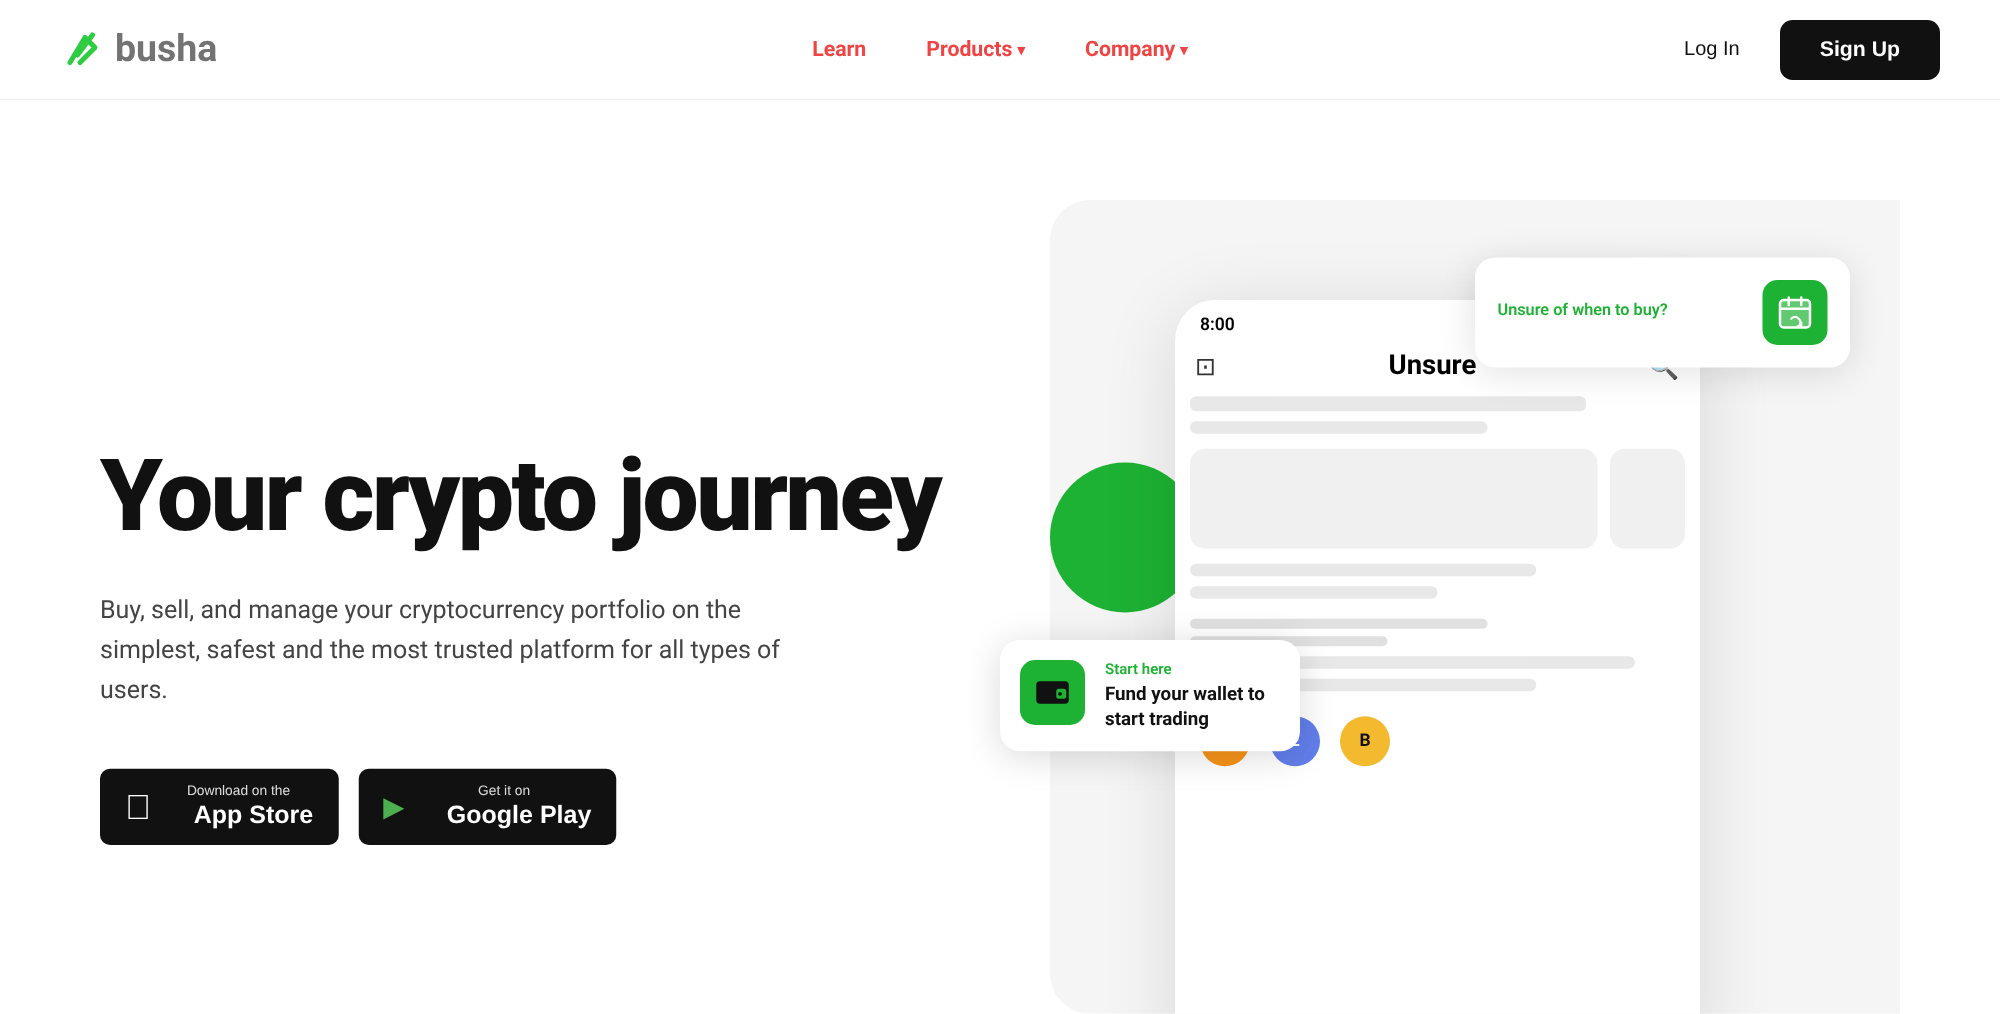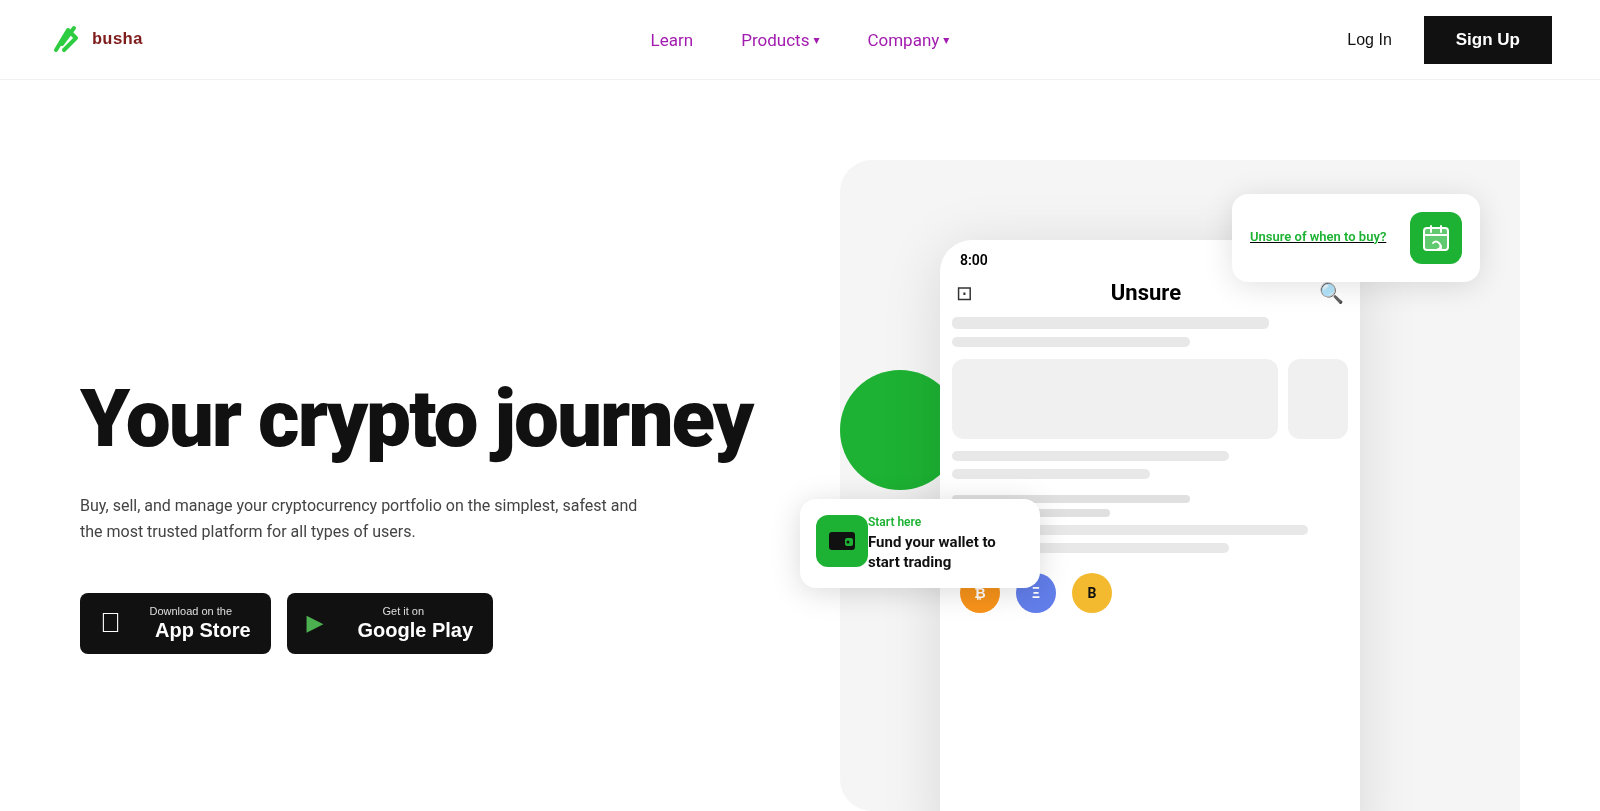--- a/index.html
+++ b/index.html
@@ -19,41 +19,40 @@
     .logo-area {
       display: flex;
       align-items: center;
       gap: 8px;
     }
     .logo-icon {
       width: 36px;
       height: 36px;
     }
     .logo-text {
-      font-size: 17px;
-      font-weight: 700;
-      color: #7f1d1d;
-      font-family: Liberation Mono, monospace;
+      font-size: 30px;
+      font-weight: 700;
+      color: #737373;
     }
     .nav-links {
       display: flex;
       align-items: center;
       gap: 48px;
       position: absolute;
       left: 50%;
       transform: translateX(-50%);
     }
     .nav-link {
       font-size: 17px;
-      color: #a21caf;
+      color: #ef4444;
       cursor: pointer;
       display: flex;
       align-items: center;
       gap: 4px;
-      font-weight: 400;
+      font-weight: 700;
     }
     .nav-link .chevron {
       font-size: 12px;
     }
     .nav-actions {
       display: flex;
       align-items: center;
       gap: 32px;
     }
     .login-btn {
@@ -65,21 +64,21 @@
       font-weight: 400;
     }
     .signup-btn {
       background: #111;
       color: #fff;
       border: none;
       padding: 14px 32px;
       font-size: 17px;
       font-weight: 600;
       cursor: pointer;
-      border-radius: 0;
+      border-radius: 10px;
     }
 
     
     .hero {
       display: flex;
       align-items: center;
       padding: 80px 80px 0 80px;
       position: relative;
       height: 731px;
       overflow: hidden;
@@ -90,21 +89,21 @@
     }
     .hero-title {
       font-size: 80px;
       font-weight: 900;
       line-height: 1.05;
       color: #111;
       margin-bottom: 32px;
       letter-spacing: -2px;
     }
     .hero-subtitle {
-      font-size: 16px;
+      font-size: 20px;
       color: #444;
       line-height: 1.6;
       max-width: 560px;
       margin-bottom: 48px;
     }
     .app-buttons {
       display: flex;
       gap: 16px;
     }
     .app-btn {
@@ -251,30 +250,30 @@
       font-size: 14px;
       color: #fff;
     }
     .coin-btc { background: #F7931A; }
     .coin-eth { background: #627EEA; }
     .coin-bnb { background: #F3BA2F; }
 
     
     .float-card-start {
       position: absolute;
-      top: 339px;
+      top: 352px;
       left: 20px;
       width: 240px;
       background: #fff;
       border-radius: 16px;
       box-shadow: 0 4px 30px rgba(0,0,0,0.15);
       padding: 16px;
       z-index: 5;
       display: flex;
-      gap: 0;
+      gap: 16px;
       align-items: flex-start;
     }
     .float-card-start-icon {
       width: 52px;
       height: 52px;
       background: #1DB233;
       border-radius: 12px;
       display: flex;
       align-items: center;
       justify-content: center;
@@ -290,32 +289,31 @@
     .float-card-start-title {
       font-size: 15px;
       font-weight: 700;
       color: #111;
       line-height: 1.3;
     }
 
     
     .float-card-recurring {
       position: absolute;
-      top: 34px;
+      top: 46px;
       right: 40px;
-      width: 248px;
+      width: 300px;
       background: #fff;
       border-radius: 16px;
       box-shadow: 0 4px 30px rgba(0,0,0,0.12);
       padding: 18px 18px 18px 18px;
       z-index: 5;
       display: flex;
       gap: 12px;
       align-items: center;
-      text-decoration: underline;
     }
     .float-card-recurring-content {
       flex: 1;
     }
     .float-card-recurring-label {
       font-size: 13px;
       color: #1DB233;
       font-weight: 600;
       margin-bottom: 4px;
     }

